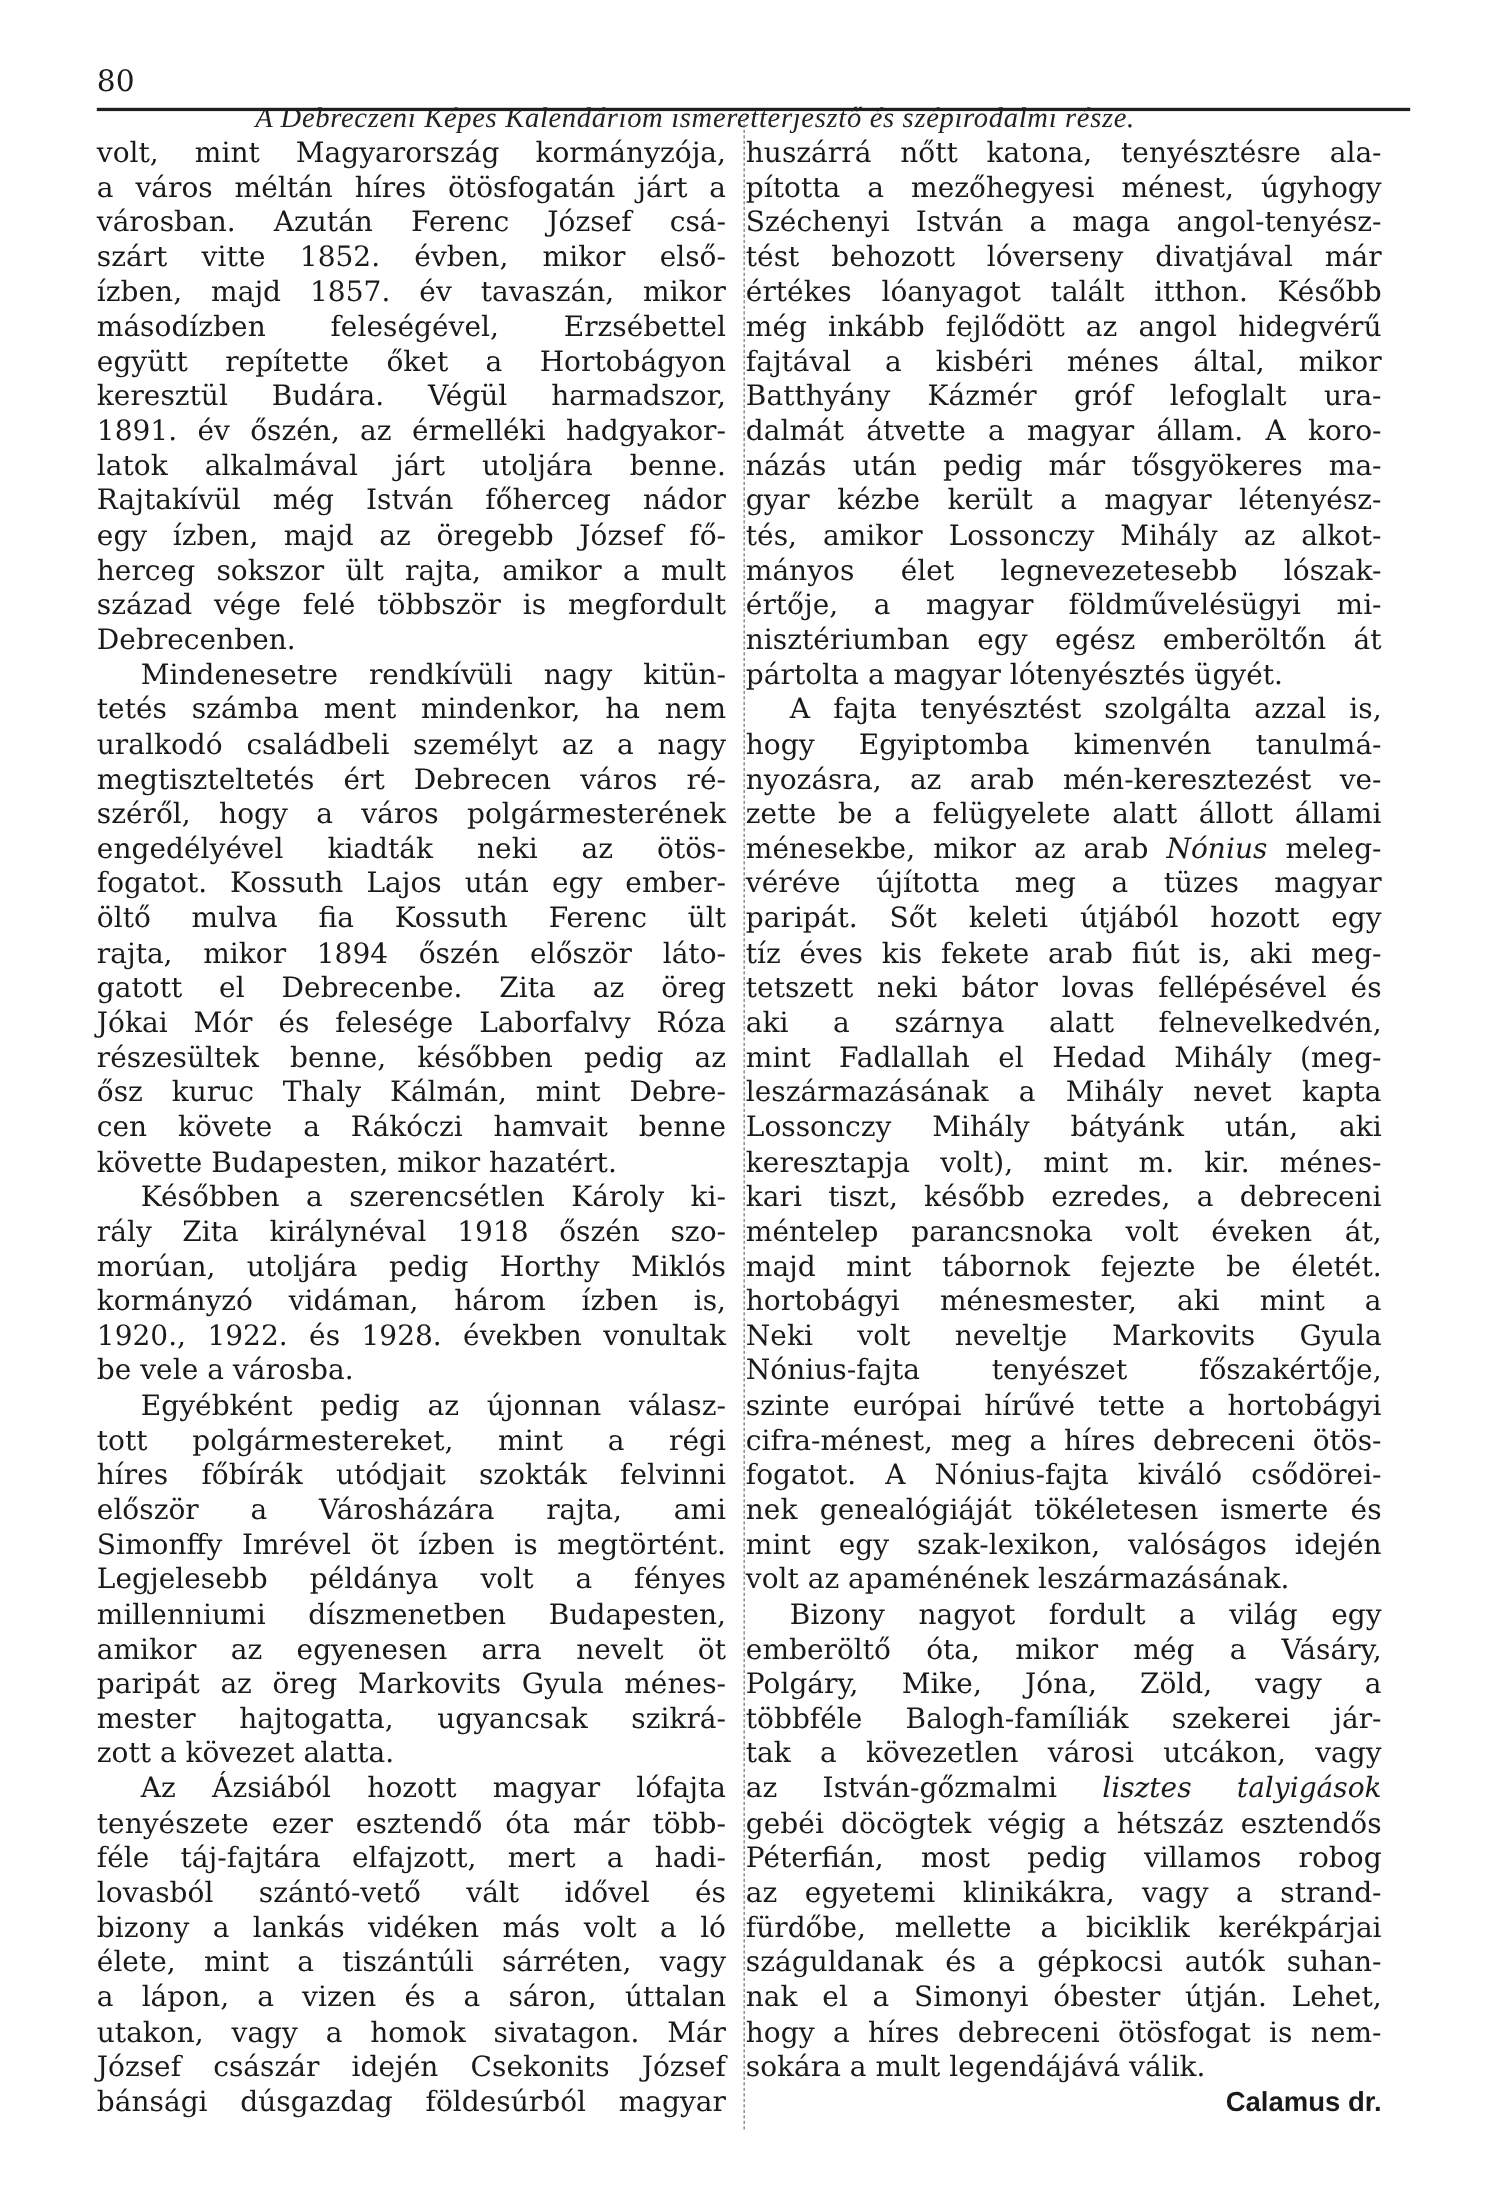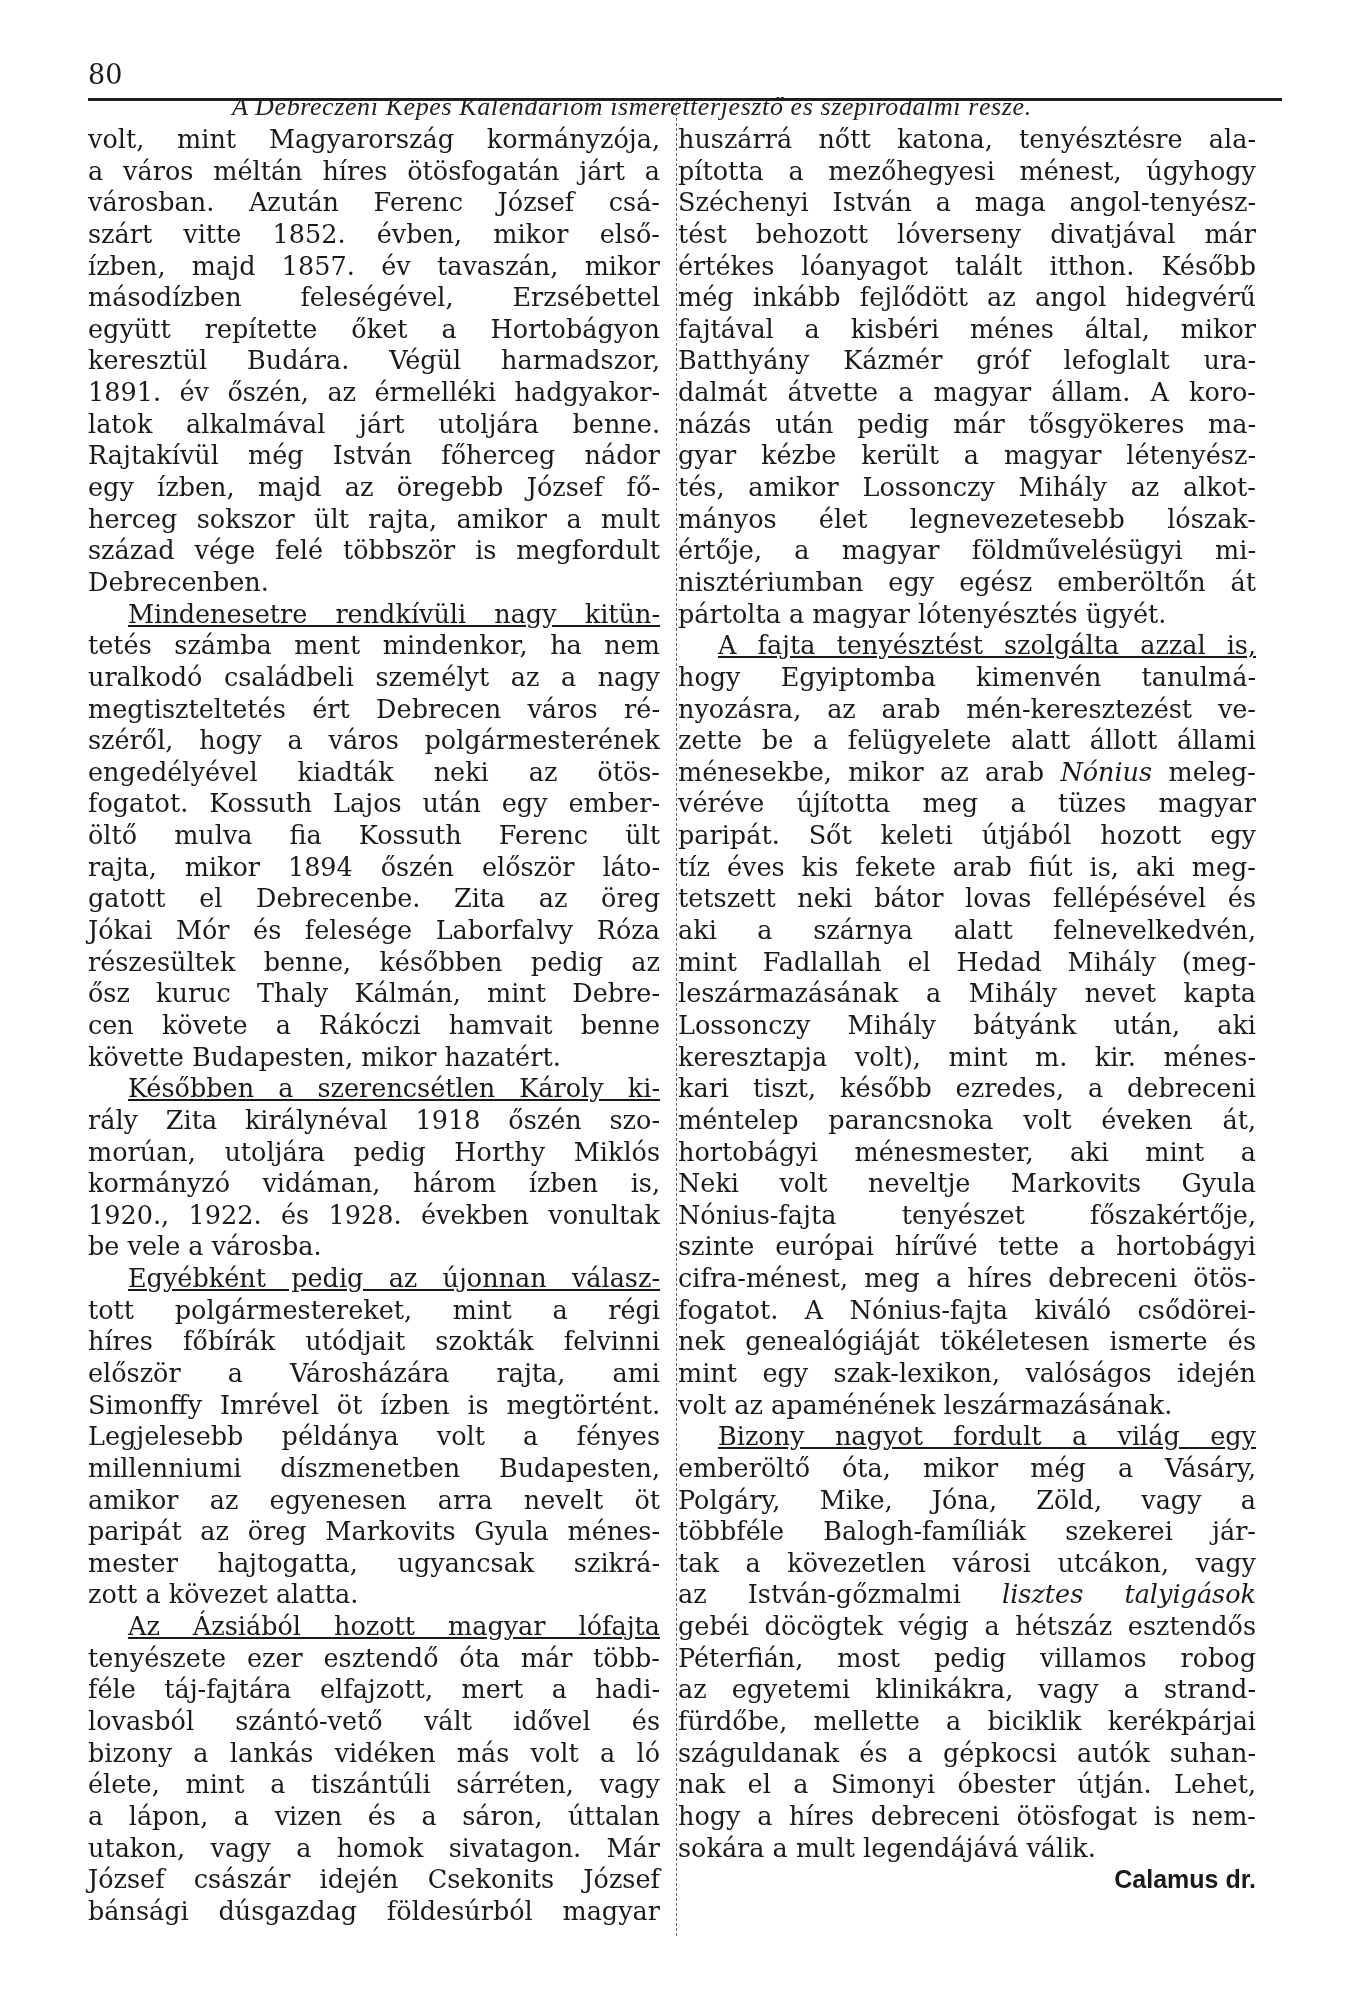--- a/index.html
+++ b/index.html
@@ -9,21 +9,21 @@
   .running-head { position: absolute; left: 232px; top: 60px; width: 930px; font-size: 26px; line-height: 30px;
                   font-style: italic; font-family: "Liberation Serif", serif; letter-spacing: 0.6px; color: #222; margin-top: 32px; }
   .head-rule { position: absolute; left: 88px; top: 98px; width: 1194px; height: 0; border-top: 3px solid #1e1e1e; }
   .col-divider { position: absolute; left: 676px; top: 108px; height: 1828px; width: 0; border-left: 1.5px dashed #666; }
   .column { position: absolute; top: 124px; width: 572px; font-size: 25.5px; }
   .col-left { left: 88px; }
   .col-right { left: 678px; width: 578px; }
   .line { display: block; height: 31.65px; line-height: 31.65px; white-space: nowrap;
           text-align: justify; text-align-last: justify; overflow: visible; }
   .line.last { text-align-last: left; }
-  .line.indent { text-indent: 40px; text-decoration: underline; }
+  .line.indent { text-indent: 40px; }
   .signature { display: block; height: 31.65px; line-height: 31.65px; text-align: right;
                font-family: "Liberation Sans", sans-serif; font-weight: bold; font-size: 25px; font-stretch: condensed; }
   em { font-style: italic; }
 </style>
 </head>
 <body>
 
 <div class="page-number">80</div>
 <div class="running-head">A Debreczeni Képes Kalendáriom ismeretterjesztő és szépirodalmi része.</div>
 <div class="head-rule"></div>
@@ -114,20 +114,21 @@
     <span class="line"><span>paripát. Sőt keleti útjából hozott egy</span></span>
     <span class="line"><span>tíz éves kis fekete arab fiút is, aki meg-</span></span>
     <span class="line"><span>tetszett neki bátor lovas fellépésével és</span></span>
     <span class="line"><span>aki a szárnya alatt felnevelkedvén,</span></span>
     <span class="line"><span>mint Fadlallah el Hedad Mihály (meg-</span></span>
     <span class="line"><span>leszármazásának a Mihály nevet kapta</span></span>
     <span class="line"><span>Lossonczy Mihály bátyánk után, aki</span></span>
     <span class="line"><span>keresztapja volt), mint m. kir. ménes-</span></span>
     <span class="line"><span>kari tiszt, később ezredes, a debreceni</span></span>
     <span class="line"><span>méntelep parancsnoka volt éveken át,</span></span>
+    <span class="line"><span>majd mint tábornok fejezte be életét.</span></span>
     <span class="line"><span>hortobágyi ménesmester, aki mint a</span></span>
     <span class="line"><span>Neki volt neveltje Markovits Gyula</span></span>
     <span class="line"><span>Nónius-fajta tenyészet főszakértője,</span></span>
     <span class="line"><span>szinte európai hírűvé tette a hortobágyi</span></span>
     <span class="line"><span>cifra-ménest, meg a híres debreceni ötös-</span></span>
     <span class="line"><span>fogatot. A Nónius-fajta kiváló csődörei-</span></span>
     <span class="line"><span>nek genealógiáját tökéletesen ismerte és</span></span>
     <span class="line"><span>mint egy szak-lexikon, valóságos idején</span></span>
     <span class="line last"><span>volt az apaménének leszármazásának.</span></span>
     <span class="line indent"><span>Bizony nagyot fordult a világ egy</span></span>

